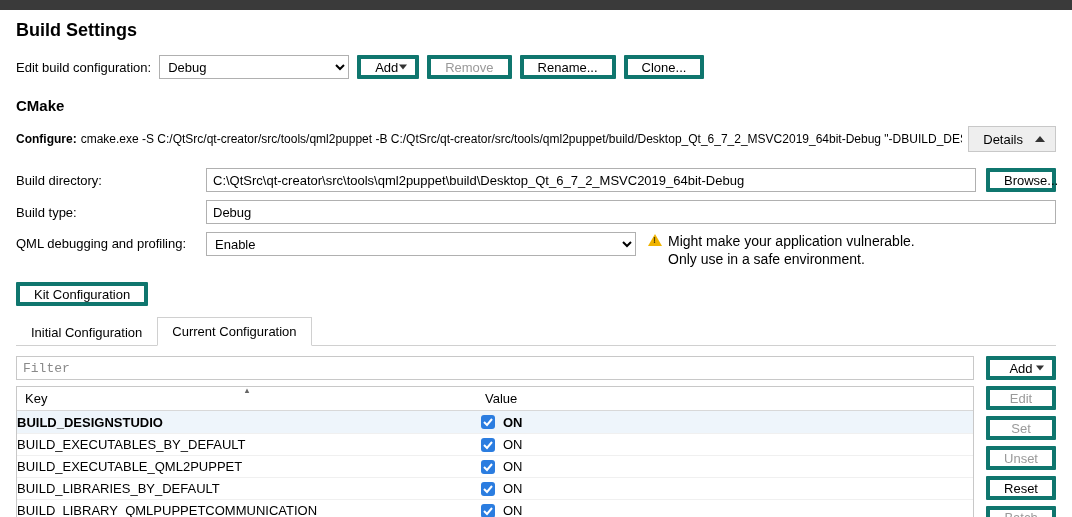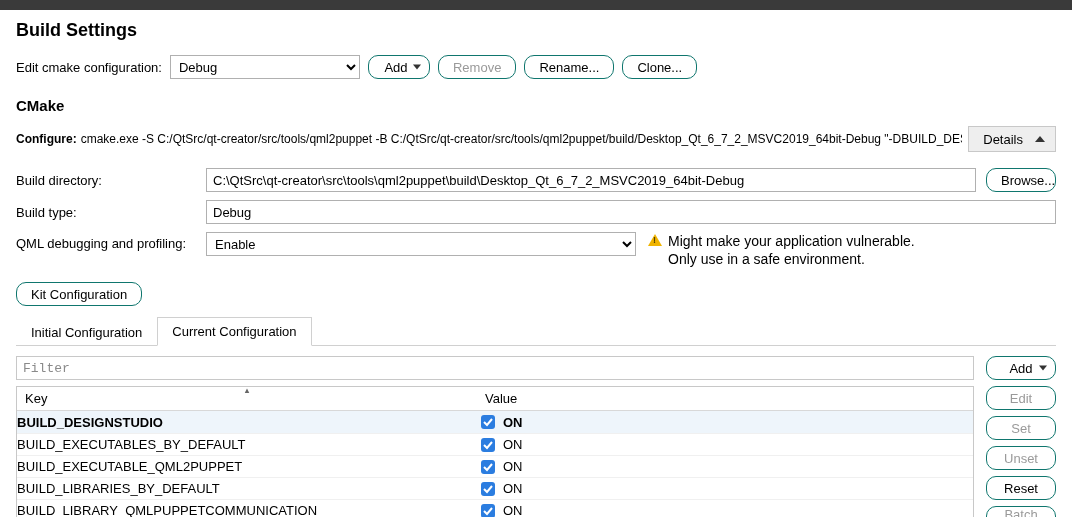--- a/index.html
+++ b/index.html
@@ -17,22 +17,22 @@
   .content { padding: 6px 16px 0 16px; }
   h2.page-title { font-size: 18px; font-weight: 700; margin: 4px 0 14px 0; }
   .conf-row { display: flex; align-items: center; gap: 8px; margin-bottom: 18px; }
   .label { font-size: 13px; }
   select.conf-select {
     width: 190px; height: 24px; font-size: 13px;
     border: 1px solid #b0b0b0; background: #fff; padding: 0 4px;
   }
   button {
     font-family: inherit; font-size: 13px;
-    background: #fff; border: 1px solid #0f766e;
-    border-radius: 10px; height: 24px; padding: 0 14px;
+    background: #fff; border: 4px solid #0f766e;
+    border-radius: 1px; height: 24px; padding: 0 14px;
     cursor: pointer;
   }
   button:disabled { color: #9a9a9a; cursor: default; }
   .btn-add { width: 62px; position: relative; padding-right: 20px; }
   .btn-add::after {
     content: ""; position: absolute; right: 8px; top: 50%;
     transform: translateY(-50%);
     border-left: 4px solid transparent; border-right: 4px solid transparent;
     border-top: 5px solid #333;
   }
@@ -148,21 +148,21 @@
 </head>
 <body>
 
 <div class="top-bar"></div>
 
 <div class="content">
 
   <h2 class="page-title">Build Settings</h2>
 
   <div class="conf-row">
-    <span class="label">Edit cmake configuration:</span>
+    <span class="label">Edit build configuration:</span>
     <select class="conf-select">
       <option>Debug</option>
     </select>
     <button class="btn-add">Add</button>
     <button disabled="">Remove</button>
     <button>Rename...</button>
     <button>Clone...</button>
   </div>
 
   <h3 class="section-title">CMake</h3>

